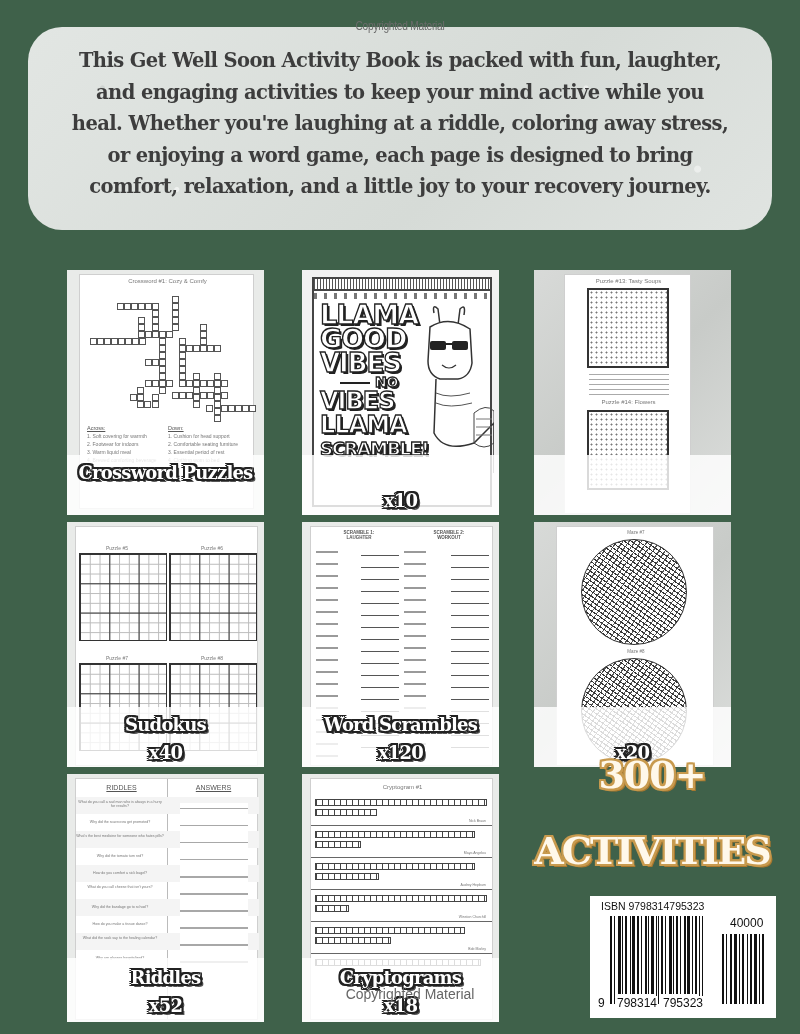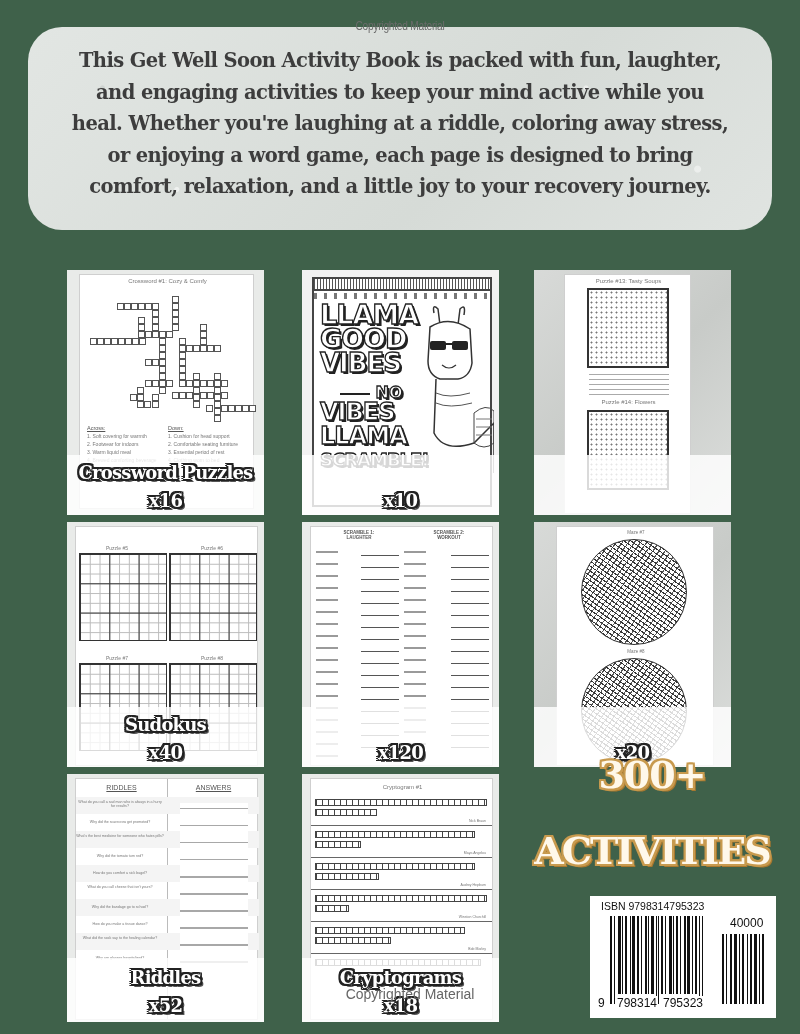--- a/index.html
+++ b/index.html
@@ -226,32 +226,31 @@
     <div class="mini-text" style="left:7px; top:174px;">3. Warm liquid meal</div>
     <div class="mini-text" style="left:7px; top:182px;">4. Brewed comforting beverage</div>
     <div class="mini-text" style="left:88px; top:150px; font-size:5.5px; text-decoration:underline; color:#555;">Down:</div>
     <div class="mini-text" style="left:88px; top:158px;">1. Cushion for head support</div>
     <div class="mini-text" style="left:88px; top:166px;">2. Comfortable seating furniture</div>
     <div class="mini-text" style="left:88px; top:174px;">3. Essential period of rest</div>
     <div class="mini-text" style="left:88px; top:182px;">4. Clothing worn to bed</div>
   </div>
   <div class="label-band"></div>
   <div class="tile-label">Crossword Puzzles</div>
-  <div class="tile-count">x16</div>
 </div>
 
 <div class="tile" style="left:302px; top:270px; background:#f2f2f2;">
   <div class="page" style="left:10px; top:7px; width:180px; height:230px; border:2px solid #444;">
     <div style="position:absolute; left:0; top:0; width:100%; height:12px; background:repeating-linear-gradient(90deg,#555 0 1px,#fff 1px 3px); border-bottom:2px solid #444;"></div>
     <div style="position:absolute; left:0; top:14px; width:100%; height:6px; background:repeating-linear-gradient(90deg,#777 0 3px,#fff 3px 10px);"></div>
     <div style="position:absolute; left:6px; top:24px; width:105px; font-family:'DejaVu Sans',sans-serif; font-weight:bold; color:#fff; line-height:24px; -webkit-text-stroke:1.3px #222; text-shadow:2px 2px 0 #222;">
       <div style="font-size:27px; letter-spacing:-1px;">LLAMA</div>
       <div style="font-size:27px; letter-spacing:-1px;">GOOD</div>
       <div style="font-size:26px; letter-spacing:-1px;">VIBES</div>
-      <div style="font-size:16px; line-height:14px; padding-left:20px;margin-top:11px;"><span style="display:inline-block; width:30px; height:2px; background:#222; vertical-align:middle;"></span> <span>NO</span></div>
+      <div style="font-size:14px; line-height:14px; padding-left:20px;"><span style="display:inline-block; width:30px; height:2px; background:#222; vertical-align:middle;"></span> <span>NO</span></div>
       <div style="font-size:24px; letter-spacing:-1px;">VIBES</div>
       <div style="font-size:24px; letter-spacing:-1px;">LLAMA</div>
       <div style="font-size:18px; letter-spacing:-1px;">SCRAMBLE!</div>
     </div>
     <svg style="position:absolute; left:100px; top:24px;" width="80" height="170" viewBox="0 0 80 170">
       <path d="M20 10 Q18 0 24 6 L26 22 M44 22 L46 6 Q52 0 50 12" fill="none" stroke="#333" stroke-width="1.5"></path>
       <path d="M16 24 Q35 12 56 26 L58 60 Q56 74 44 76 L26 76 Q14 72 14 58 Z" fill="#fff" stroke="#333" stroke-width="1.5"></path>
       <rect x="16" y="38" width="16" height="9" rx="2" fill="#222"></rect>
       <rect x="38" y="38" width="16" height="9" rx="2" fill="#222"></rect>
       <line x1="32" y1="41" x2="38" y2="41" stroke="#222" stroke-width="2"></line>
@@ -301,20 +300,21 @@
       background:
         repeating-linear-gradient(#fff 0 9px, transparent 9px 12px) ,
         transparent;">
     </div>
     <div style="position:absolute; left:5px; top:20px; width:22px; height:210px; background:repeating-linear-gradient(#fff 0 4px,#9a9a9a 4px 6px,#fff 6px 12px);"></div>
     <div style="position:absolute; left:50px; top:20px; width:38px; height:210px; background:repeating-linear-gradient(#fff 0 8px,#555 8px 9px,#fff 9px 12px);"></div>
     <div style="position:absolute; left:93px; top:20px; width:22px; height:210px; background:repeating-linear-gradient(#fff 0 4px,#9a9a9a 4px 6px,#fff 6px 12px);"></div>
     <div style="position:absolute; left:140px; top:20px; width:38px; height:210px; background:repeating-linear-gradient(#fff 0 8px,#555 8px 9px,#fff 9px 12px);"></div>
   </div>
   <div class="label-band"></div>
+  <div class="tile-label">Word Scrambles</div>
   <div class="tile-count">x120</div>
 </div>
 
 <div class="tile" style="left:534px; top:522px; background:linear-gradient(135deg,#d8dad8,#c8cbc8 50%,#dcdedc);">
   <div class="page" style="left:22px; top:4px; width:158px; height:240px;">
     <div class="mini-text" style="left:0; width:158px; text-align:center; top:3px; font-size:4.5px;">Maze #7</div>
     <div class="maze" style="left:24px; top:12px; width:106px; height:106px;"></div>
     <div class="mini-text" style="left:0; width:158px; text-align:center; top:122px; font-size:4.5px;">Maze #8</div>
     <div class="maze" style="left:24px; top:131px; width:106px; height:106px;"></div>
   </div>

